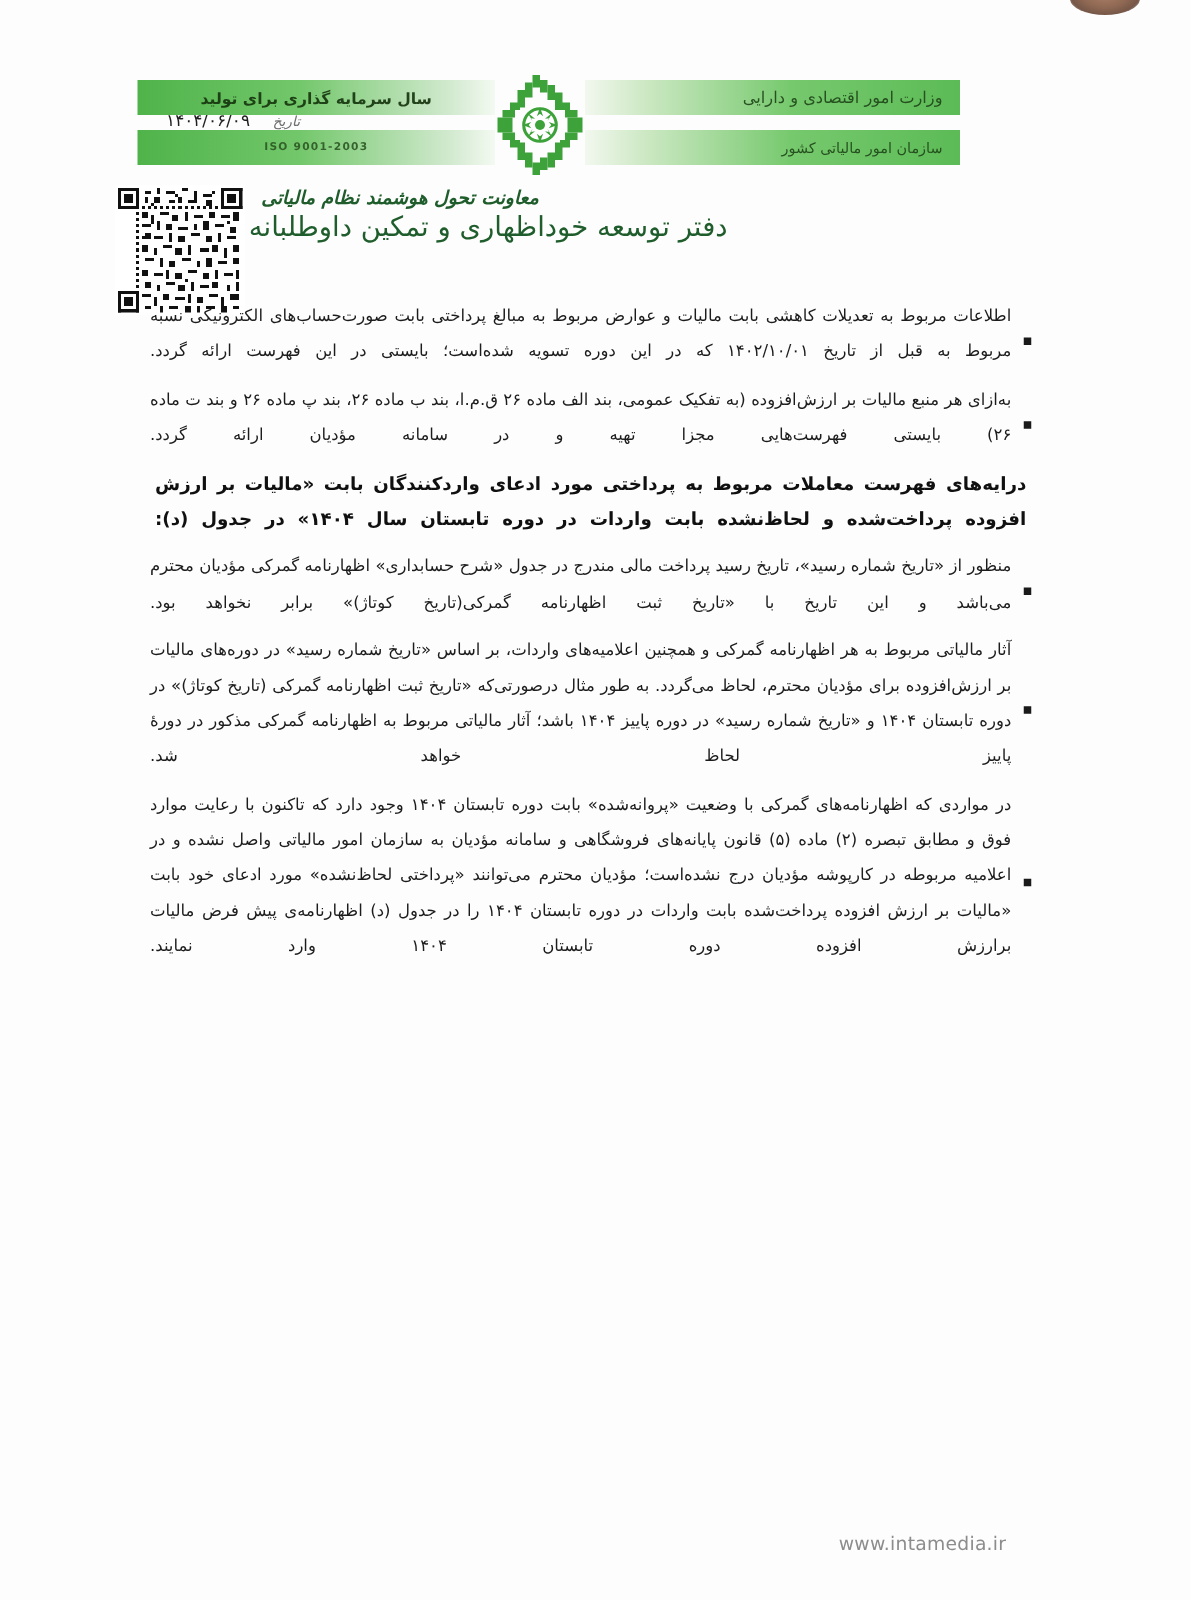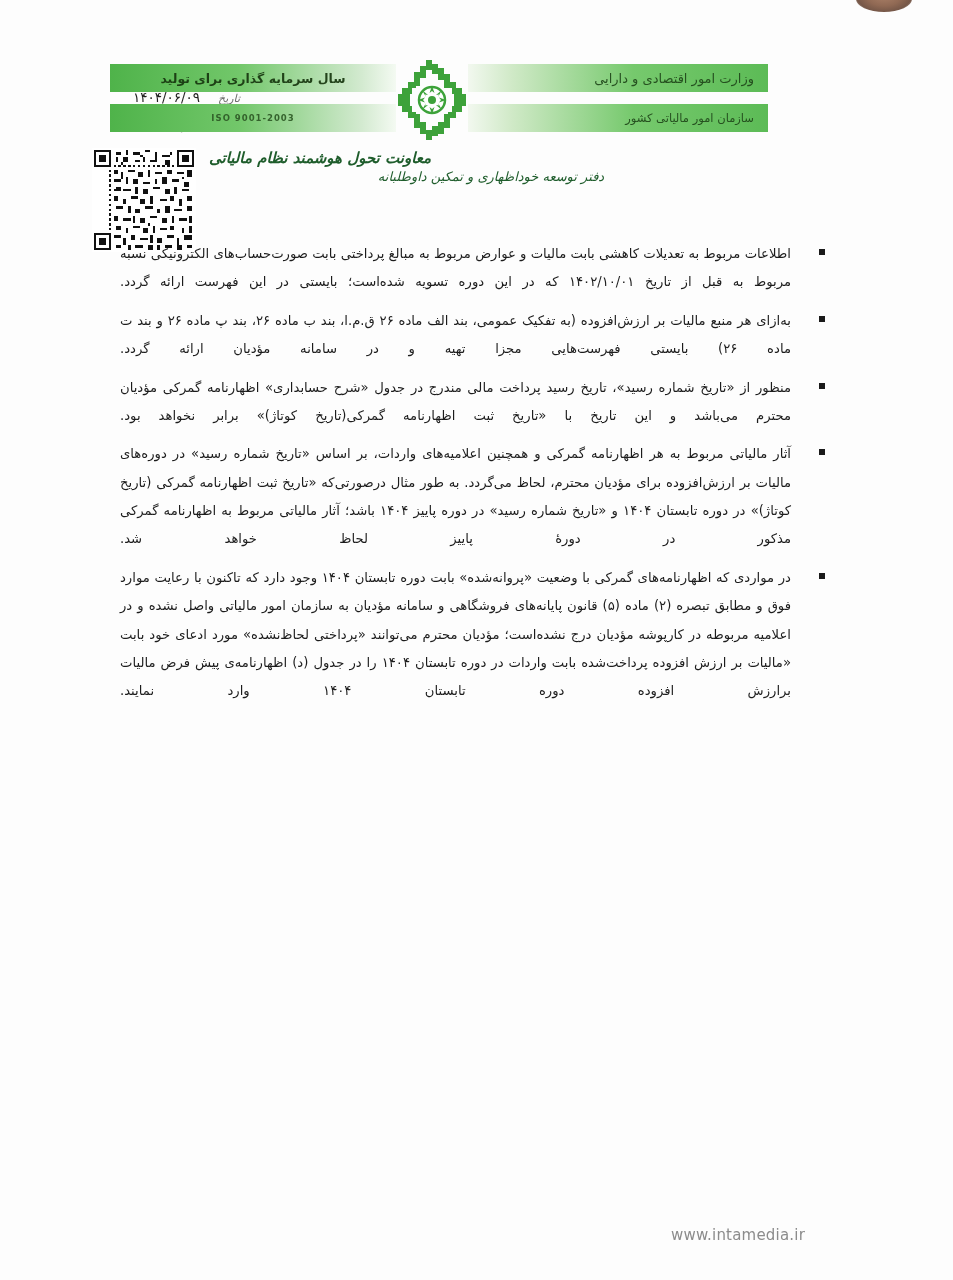--- a/index.html
+++ b/index.html
@@ -148,26 +148,24 @@
   }
   .dept-line-1 {
     font-size: 15px;
     font-style: italic;
     font-weight: bold;
     letter-spacing: 1px;
     padding-left: 106px;
     line-height: 1.35;
   }
   .dept-line-2 {
-    font-size: 13px;
-    font-style: italic;
+    font-size: 22px;
     letter-spacing: 0.6px;
     padding-left: 96px;
     line-height: 1.4;
-    text-align: center;
   }
 
   
   .qr {
     position: absolute;
     top: 148px;
     left: 92px;
     width: 104px;
     height: 104px;
     background: #fff;
@@ -180,22 +178,22 @@
   .body-area {
     position: absolute;
     top: 240px;
     right: 128px;
     width: 705px;
     direction: rtl;
   }
 
   .bullet {
     display: flex;
-    align-items: flex-start;
-    gap: 28px;
+    align-items: center;
+    gap: 10px;
     margin-bottom: 10px;
   }
   .bullet-marker {
     flex: 0 0 auto;
     width: 6px;
     height: 6px;
     background: #1a1a1a;
     margin-top: 9px;
   }
   .bullet-text {
@@ -511,20 +509,21 @@
     <div class="bullet">
       <span class="bullet-marker"></span>
       <div class="bullet-text">اطلاعات مربوط به تعدیلات کاهشی بابت مالیات و عوارض مربوط به مبالغ پرداختی بابت صورت‌حساب‌های الکترونیکی نسبه مربوط به قبل از تاریخ ۱۴۰۲/۱۰/۰۱ که در این دوره تسویه شده‌است؛ بایستی در این فهرست ارائه گردد.</div>
     </div>
 
     <div class="bullet">
       <span class="bullet-marker"></span>
       <div class="bullet-text">به‌ازای هر منبع مالیات بر ارزش‌افزوده (به تفکیک عمومی، بند الف ماده ۲۶ ق.م.ا، بند ب ماده ۲۶، بند پ ماده ۲۶ و بند ت ماده ۲۶) بایستی فهرست‌هایی مجزا تهیه و در سامانه مؤدیان ارائه گردد.</div>
     </div>
 
+    <div class="section-heading">درایه‌های فهرست معاملات مربوط به پرداختی مورد ادعای واردکنندگان بابت «مالیات بر ارزش افزوده پرداخت‌شده و لحاظ‌نشده بابت واردات در دوره تابستان سال ۱۴۰۴» در جدول (د):</div>
 
 
     <div class="bullet">
       <span class="bullet-marker"></span>
       <div class="bullet-text">منظور از «تاریخ شماره رسید»، تاریخ رسید پرداخت مالی مندرج در جدول «شرح حسابداری» اظهارنامه گمرکی مؤدیان محترم می‌باشد و این تاریخ با «تاریخ ثبت اظهارنامه گمرکی(تاریخ کوتاژ)» برابر نخواهد بود.</div>
     </div>
 
     <div class="bullet">
       <span class="bullet-marker"></span>
       <div class="bullet-text">آثار مالیاتی مربوط به هر اظهارنامه گمرکی و همچنین اعلامیه‌های واردات، بر اساس «تاریخ شماره رسید» در دوره‌های مالیات بر ارزش‌افزوده برای مؤدیان محترم، لحاظ می‌گردد. به طور مثال درصورتی‌که «تاریخ ثبت اظهارنامه گمرکی (تاریخ کوتاژ)» در دوره تابستان ۱۴۰۴ و «تاریخ شماره رسید» در دوره پاییز ۱۴۰۴ باشد؛ آثار مالیاتی مربوط به اظهارنامه گمرکی مذکور در دورهٔ پاییز لحاظ خواهد شد.</div>

